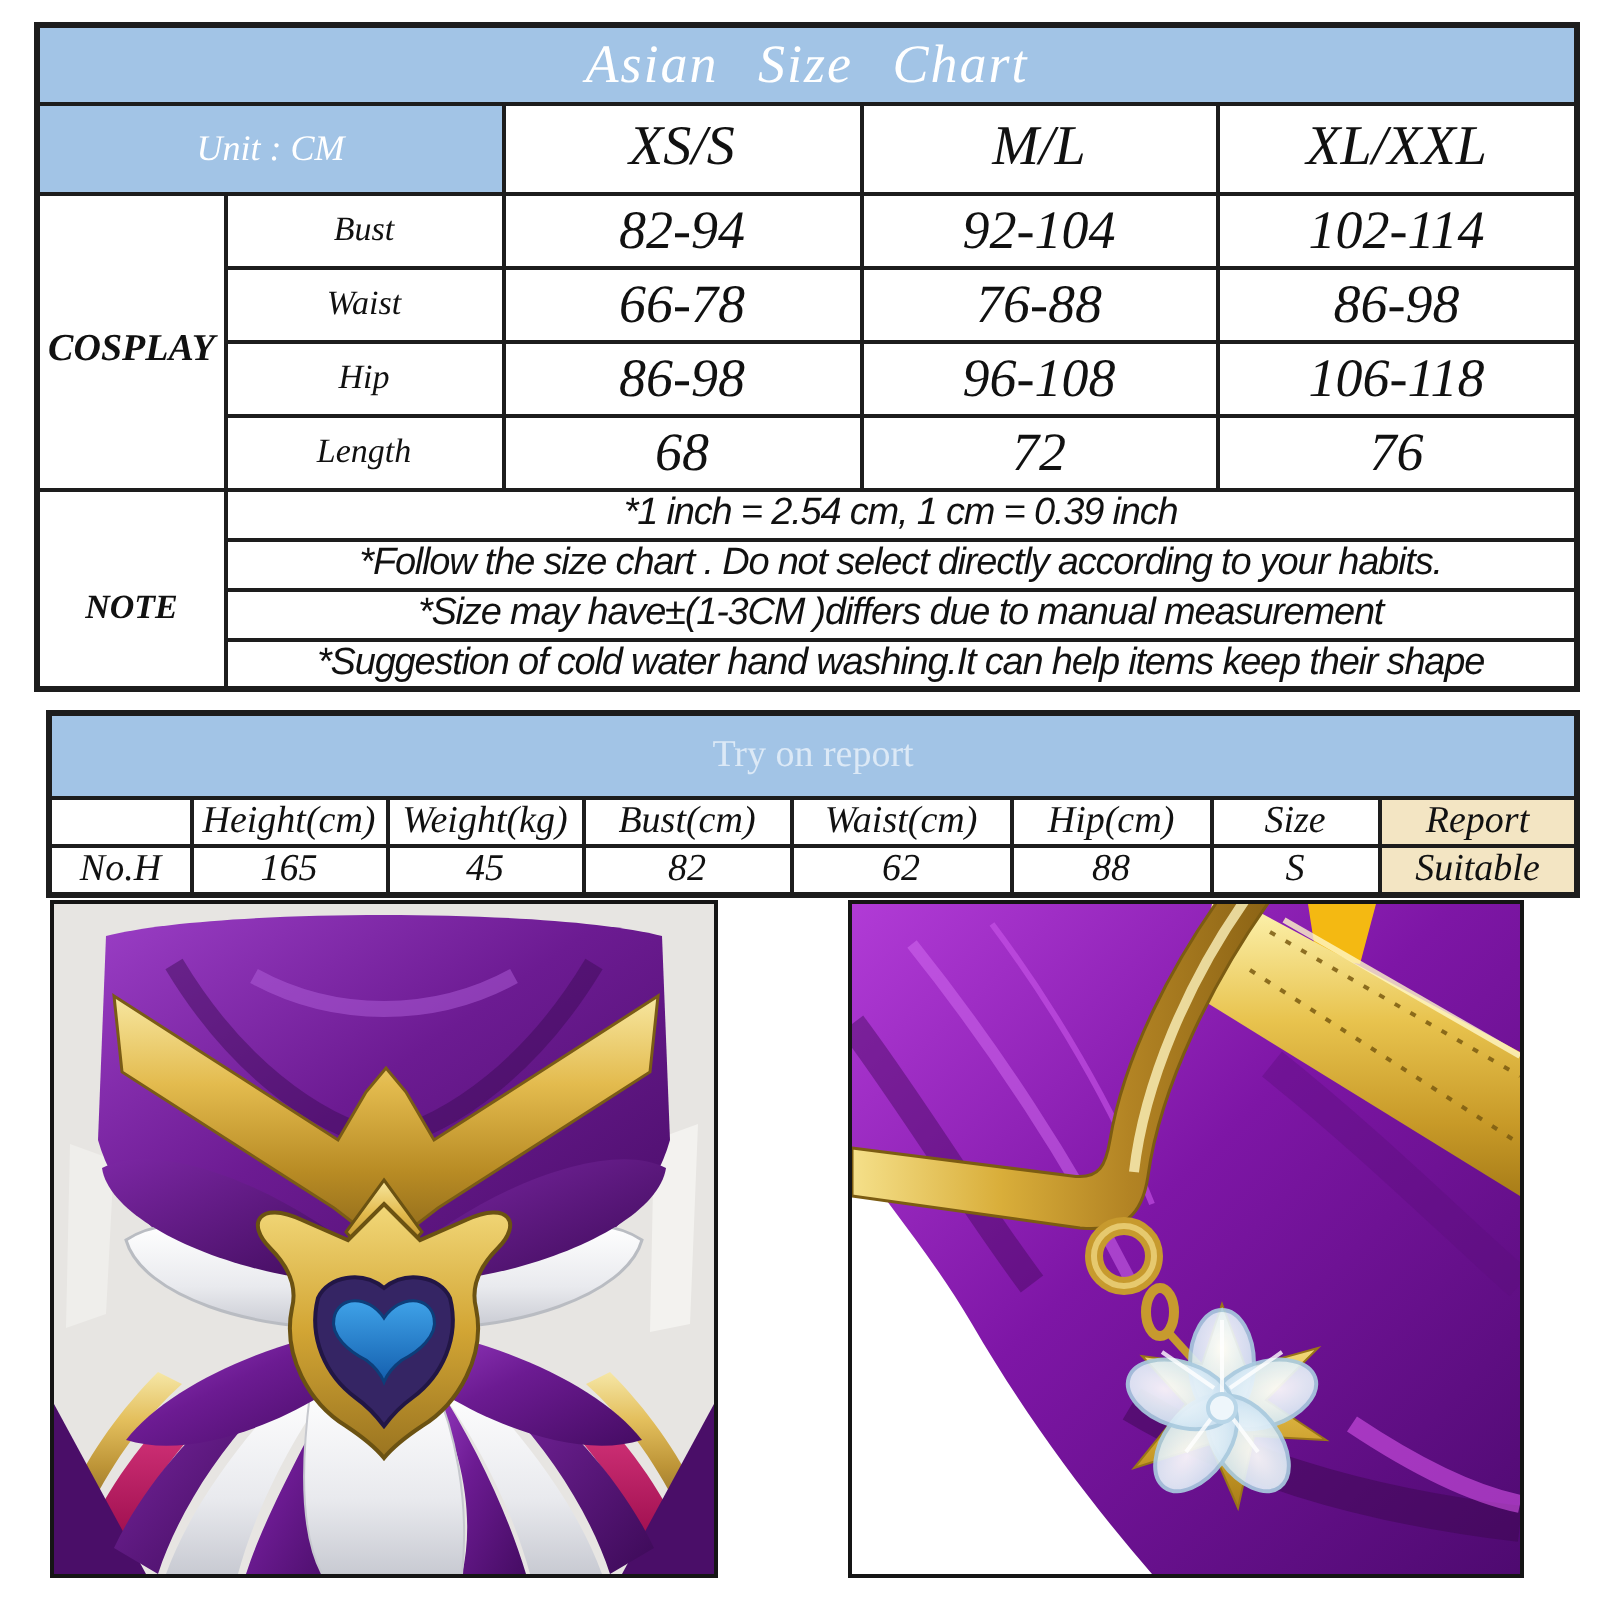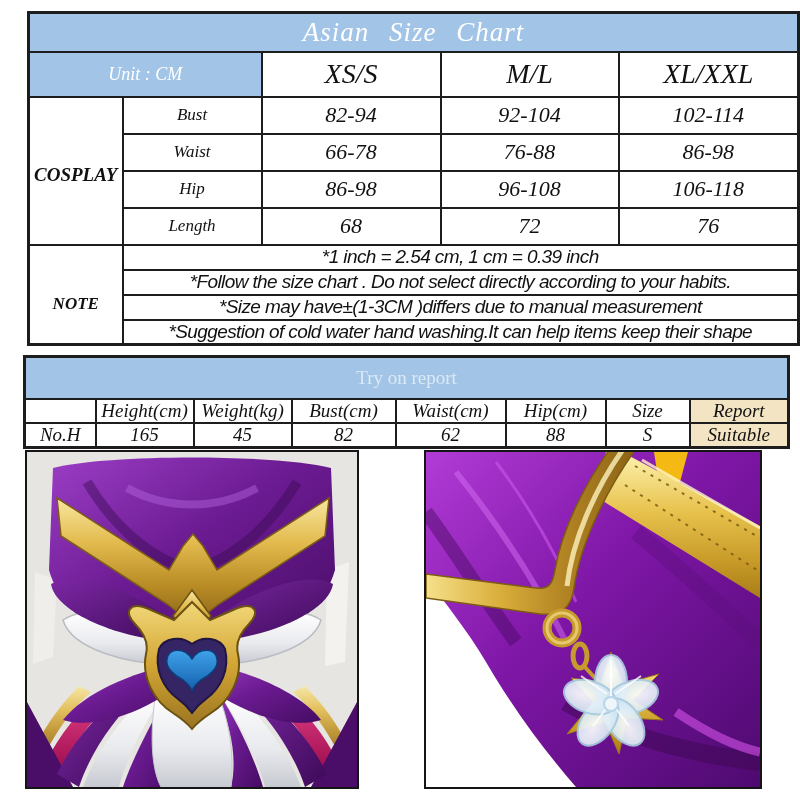--- a/index.html
+++ b/index.html
@@ -4,40 +4,40 @@
 <style>
   html,body { margin:0; padding:0; background:#ffffff; }
   .page {
     position:relative; width:800px; height:800px; overflow:hidden;
     background:#ffffff; font-family:"Liberation Serif", serif; color:#111;
   }
   table { border-collapse:collapse; table-layout:fixed; }
   td { padding:0; overflow:hidden; white-space:nowrap; }
 
   
-  .t1 { position:absolute; left:27px; top:11px; width:770px; border:3px solid #1d1d1d; }
+  .t1 { position:absolute; left:17px; top:11px; width:770px; border:3px solid #1d1d1d; }
   .t1 td { border:2px solid #1d1d1d; text-align:center; vertical-align:middle; }
   .r-title    { height:39px; }
   .r-unit     { height:45px; }
   .r-size     { height:37px; }
   .r-note     { height:25px; }
   .title-cell {
     background:var(--header_blue); color:#fff; font-style:italic;
     font-size:27px; word-spacing:12px; letter-spacing:1px;
   }
   .unit-cell  {
     background:var(--header_blue); color:#fff; font-style:italic; font-size:18px;
   }
   .colhead-cell { font-style:italic; font-size:28px; }
   .cosplay-cell {
     font-style:italic; font-weight:bold; font-size:19px;
     vertical-align:top; padding-top:8px;
   }
   .mlabel-cell { font-style:italic; font-size:17px; }
-  .val-cell    { font-style:italic; font-size:22px; }
+  .val-cell    { font-style:italic; font-size:27px; }
   .notelabel-cell {
     font-weight:bold; font-style:italic; font-size:17px;
     vertical-align:top; padding-top:20px;
   }
   .note-cell {
     text-align:left; font-family:"Liberation Sans", sans-serif;
     font-style:italic; font-size:19px; letter-spacing:-0.6px; padding:0 3px;
   }
 
   

